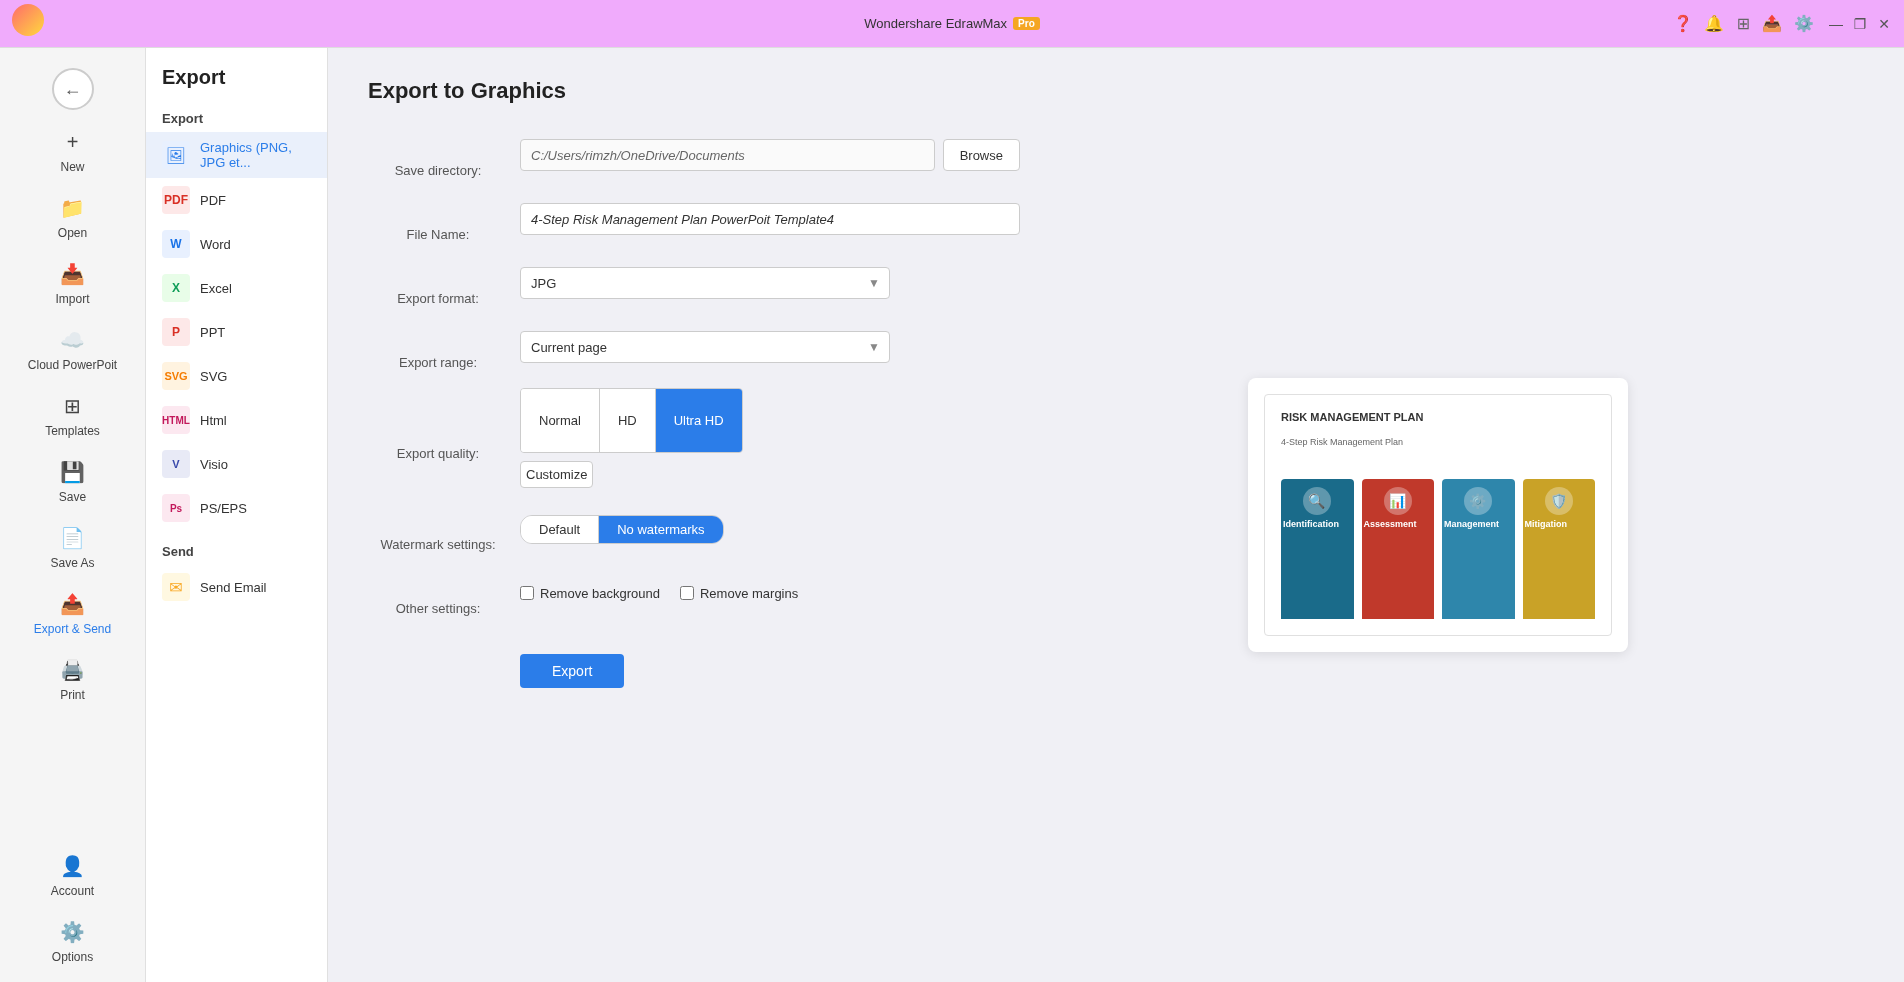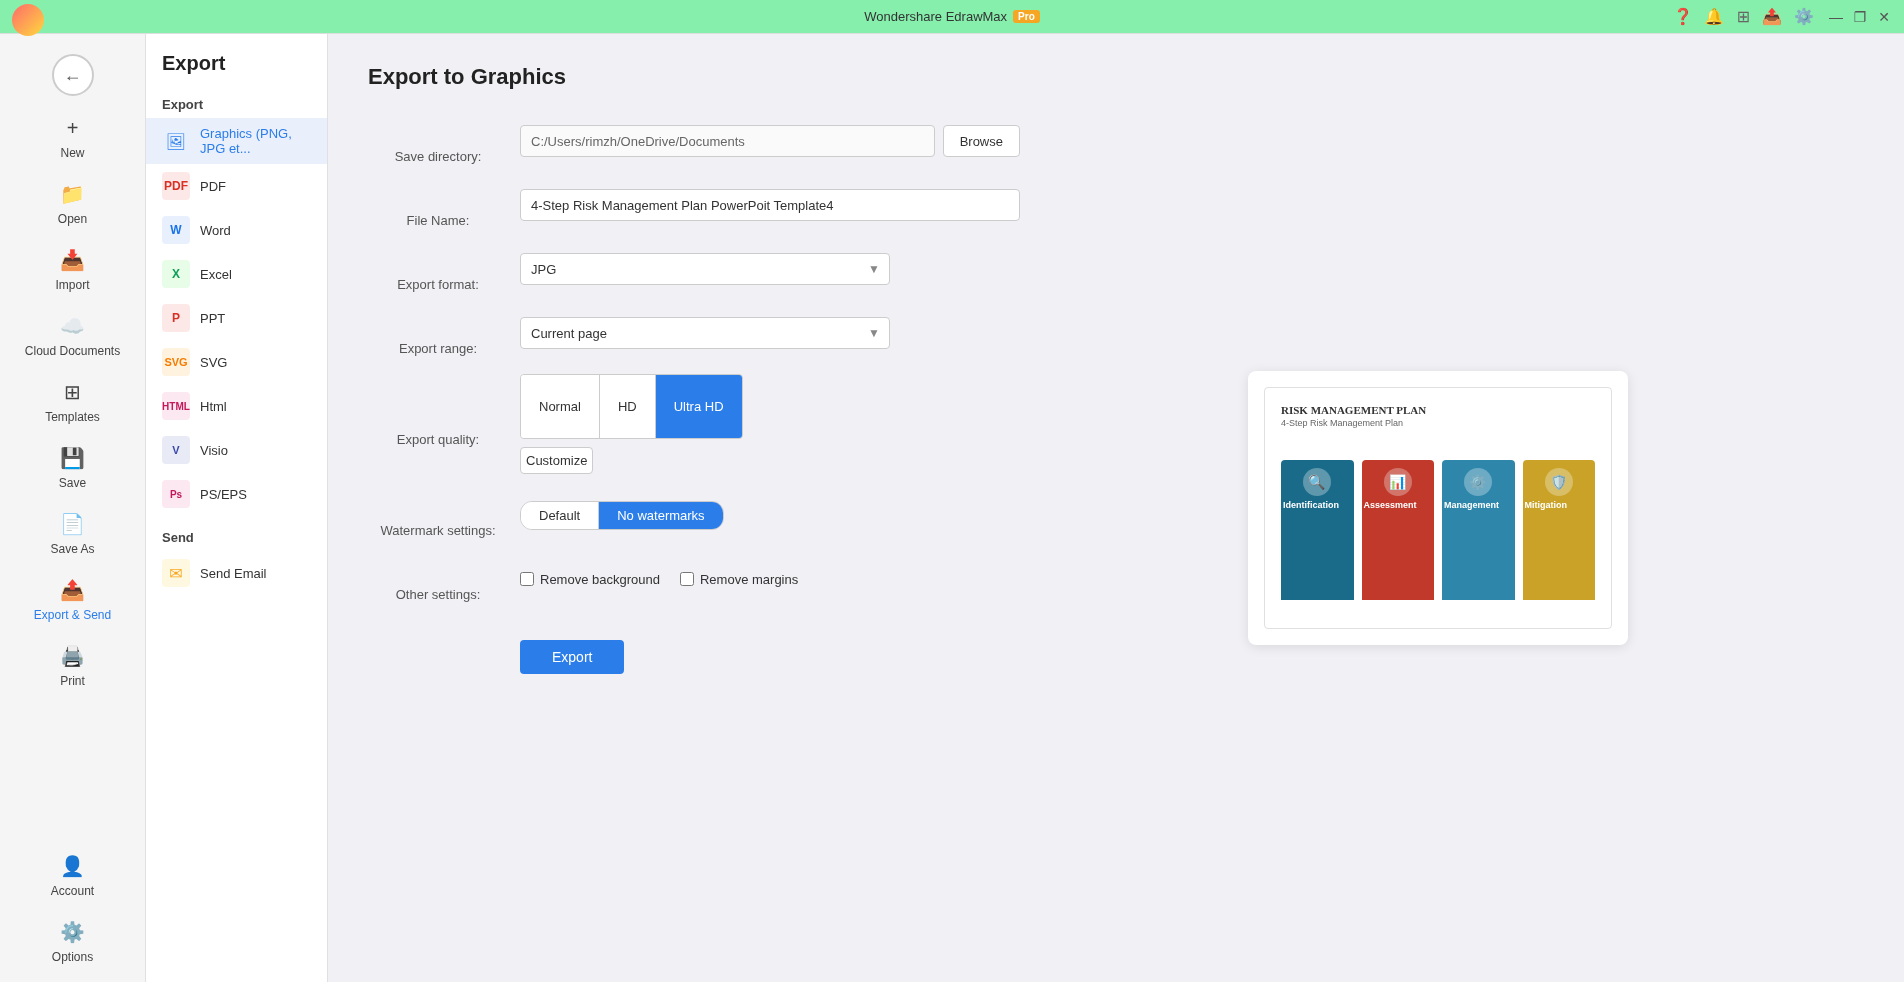--- a/index.html
+++ b/index.html
@@ -9,22 +9,22 @@
       background: #f0f0f5;
       width: 1904px;
       height: 982px;
       overflow: hidden;
       display: flex;
       flex-direction: column;
     }
 
     
     .titlebar {
-      background: #86efac;
-      height: 34px;
+      background: #f0abfc;
+      height: 48px;
       display: flex;
       align-items: center;
       justify-content: center;
       border-bottom: 1px solid #ddd;
       position: relative;
       flex-shrink: 0;
     }
     .titlebar-title {
       font-size: 13px;
       color: #333;
@@ -222,20 +222,21 @@
     }
     .input-text {
       width: 100%;
       height: 32px;
       border: 1px solid #ccc;
       border-radius: 4px;
       padding: 0 10px;
       font-size: 13px;
       color: #333;
       background: white;
+      font-style: italic;
     }
     .input-text.directory {
       color: #666;
       background: #fafafa;
     }
     .browse-btn {
       height: 32px;
       padding: 0 16px;
       background: white;
       border: 1px solid #ccc;
@@ -392,22 +393,21 @@
     .preview-chart {
       width: 100%;
       height: 240px;
       position: relative;
       padding: 16px;
     }
     .chart-title {
       font-size: 11px;
       font-weight: bold;
       color: #333;
-      margin-bottom: 2px;
-      font-family: Liberation Serif, serif;
+      margin-bottom: 14px;
     }
     .chart-subtitle {
       font-size: 9px;
       color: #666;
       margin-bottom: 12px;
     }
     .chart-bars {
       display: flex;
       gap: 8px;
       height: 160px;
@@ -499,21 +499,21 @@
     <div class="sidebar-nav-item">
       <div class="nav-icon">📁</div>
       <span>Open</span>
     </div>
     <div class="sidebar-nav-item">
       <div class="nav-icon">📥</div>
       <span>Import</span>
     </div>
     <div class="sidebar-nav-item">
       <div class="nav-icon">☁️</div>
-      <span>Cloud Documents</span>
+      <span>Cloud PowerPoit</span>
     </div>
     <div class="sidebar-nav-item">
       <div class="nav-icon">⊞</div>
       <span>Templates</span>
     </div>
     <div class="sidebar-nav-item">
       <div class="nav-icon">💾</div>
       <span>Save</span>
     </div>
     <div class="sidebar-nav-item">

